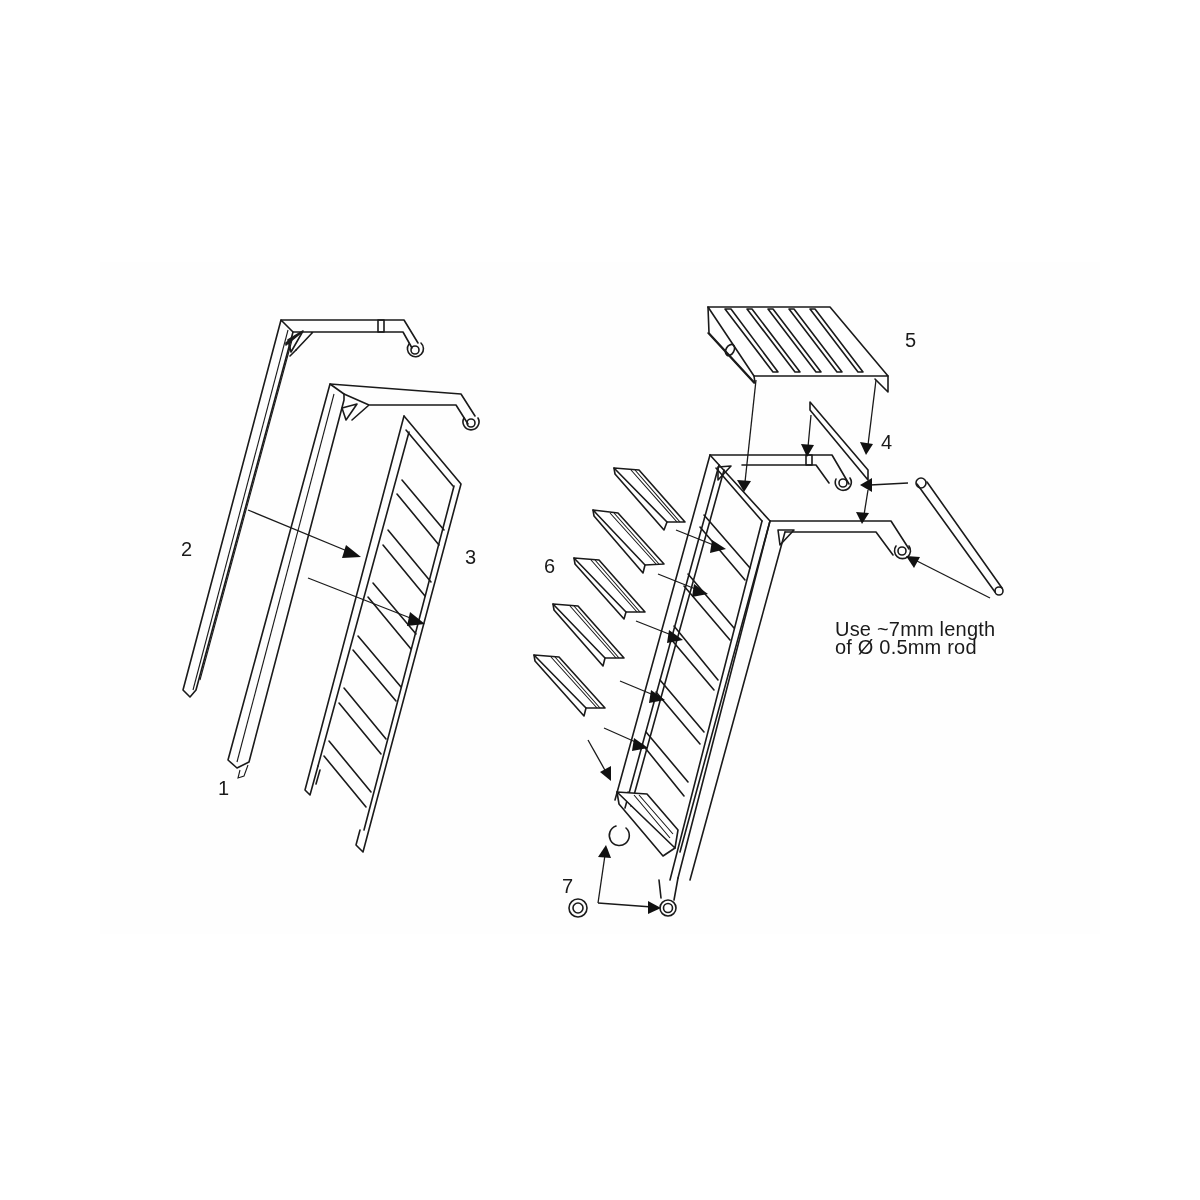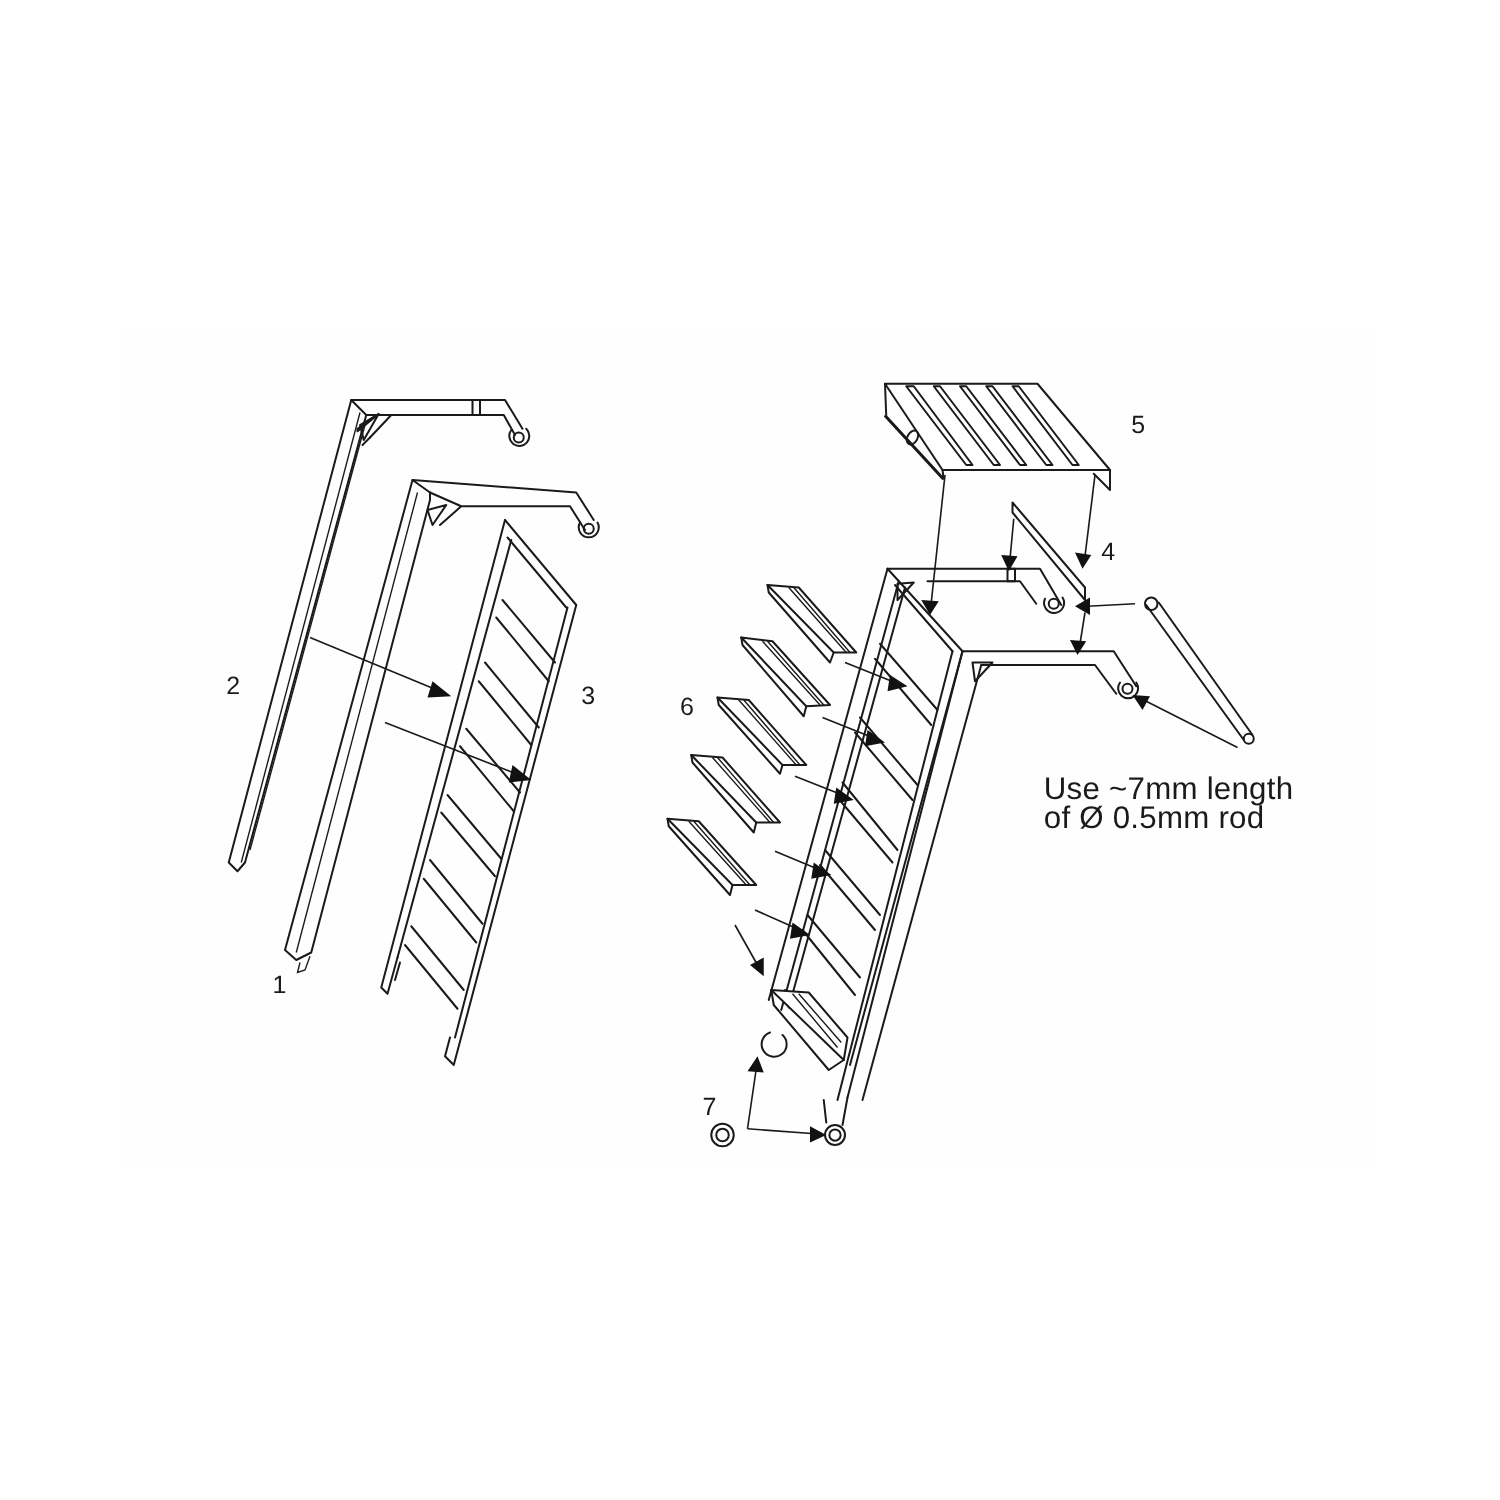--- a/index.html
+++ b/index.html
@@ -6,21 +6,21 @@
     body { width: 1200px; height: 1200px; position: relative; overflow: hidden; }
     .canvas { position: absolute; left: 0; top: 0; width: 1200px; height: 1200px; }
     .panel { position: absolute; left: 100px; top: 262px; width: 1000px; height: 672px; background: #fefefe; }
     svg { position: absolute; left: 0; top: 0; }
     .ln { fill: none; stroke: #1a1a1a; stroke-width: 1.6; stroke-linejoin: round; stroke-linecap: round; }
     .thin { fill: none; stroke: #1a1a1a; stroke-width: 1.1; }
     .fillw { fill: #ffffff; stroke: #1a1a1a; stroke-width: 1.6; stroke-linejoin: round; }
     .arrow { fill: none; stroke: #1a1a1a; stroke-width: 1.3; }
     .head { fill: #111111; stroke: none; }
     .lbl { position: absolute; font-family: "Liberation Sans", sans-serif; font-size: 20px; color: #1a1a1a; line-height: 1; }
-    .note { position: absolute; font-family: "Liberation Sans", sans-serif; font-size: 25px; color: #1a1a1a; line-height: 0.92; letter-spacing: 0.2px; }
+    .note { position: absolute; font-family: "Liberation Sans", sans-serif; font-size: 20px; color: #1a1a1a; line-height: 0.92; letter-spacing: 0.2px; }
   </style>
 </head>
 <body>
 
 <div class="canvas">
   <div class="panel"></div>
 
   <svg width="1200" height="1200" viewBox="0 0 1200 1200">
 
     <g>

